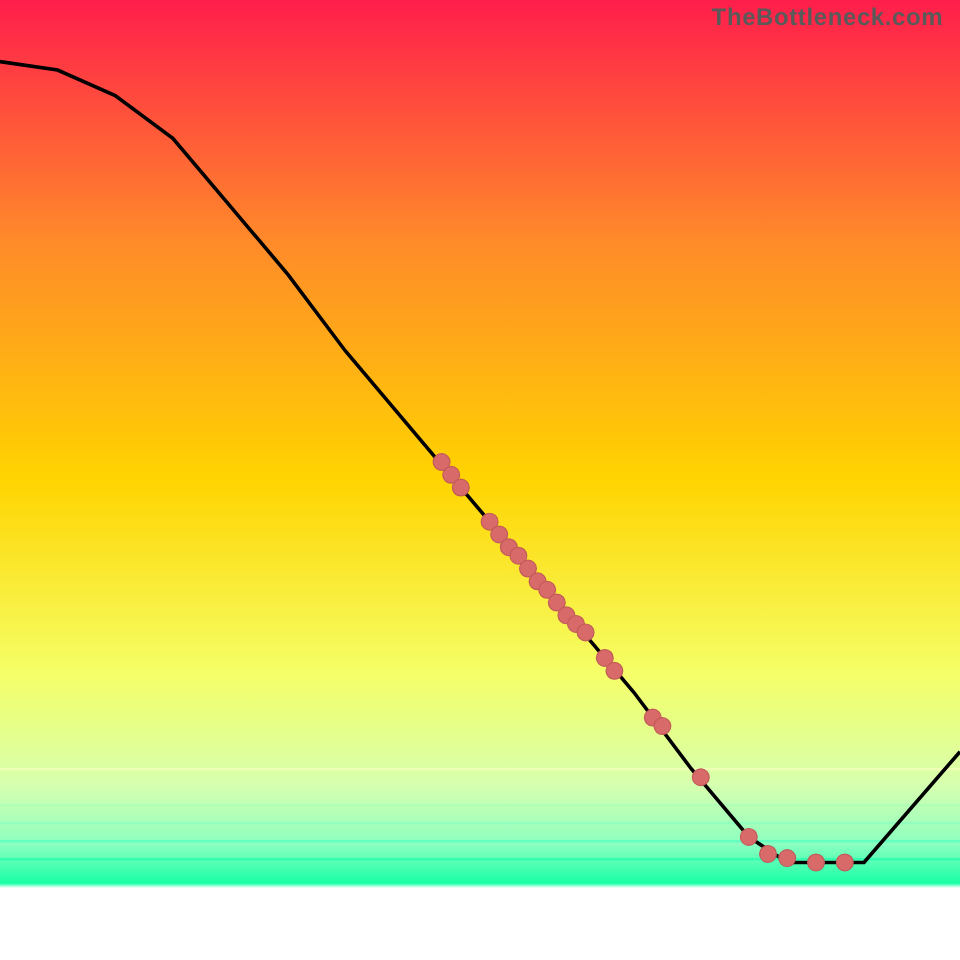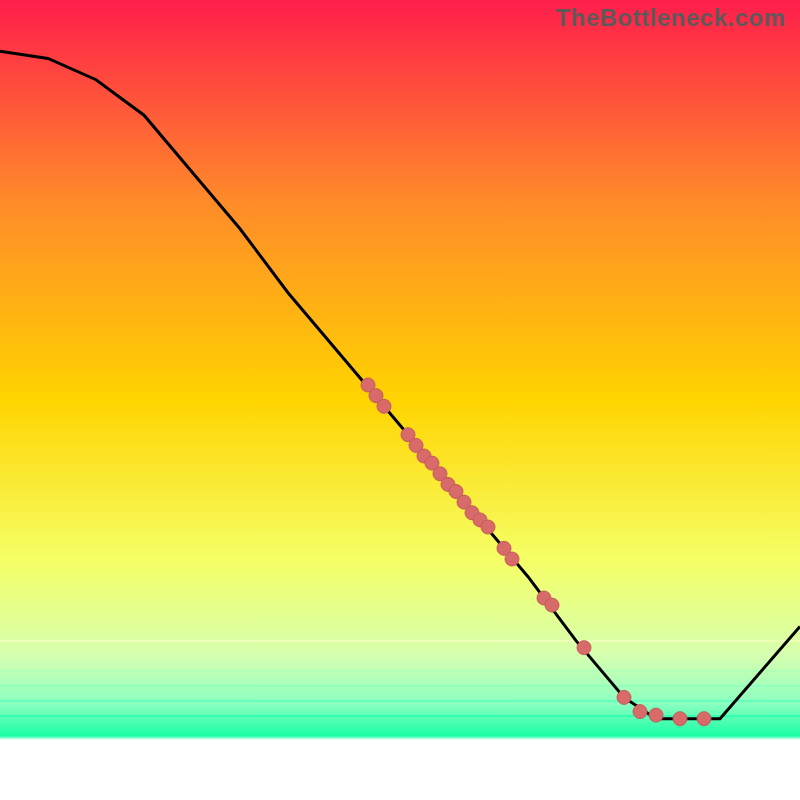--- a/index.html
+++ b/index.html
@@ -18,21 +18,21 @@
   #gradient {
     position: absolute;
     left: 0; top: 0;
     width: 800px;
     height: 800px;
   }
   #attribution {
     position: absolute;
     top: 4px;
     right: 14px;
-    font-size: 24px;
+    font-size: 20px;
     font-weight: bold;
     color: #5a5a5a;
     letter-spacing: 0.5px;
     user-select: none;
   }
   #curve {
     position: absolute;
     left: 0; top: 0;
     width: 800px;
     height: 800px;

